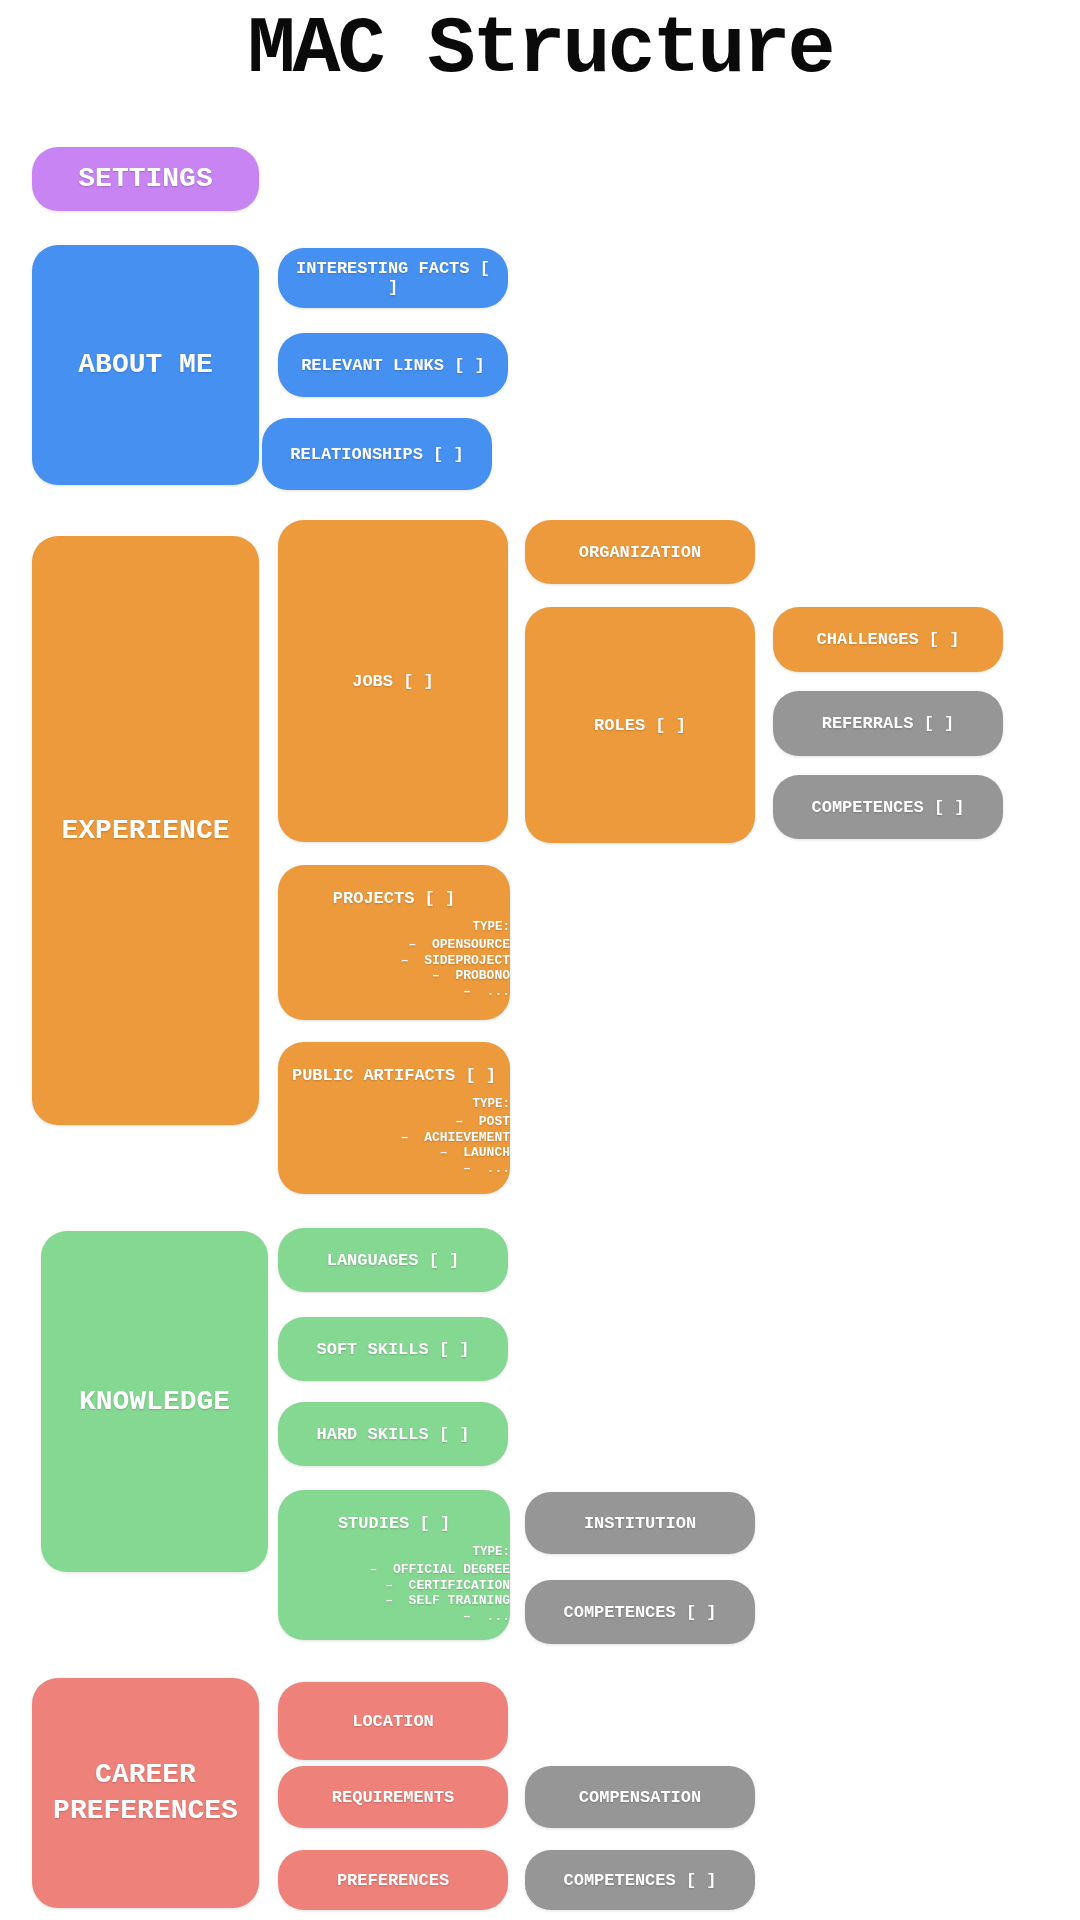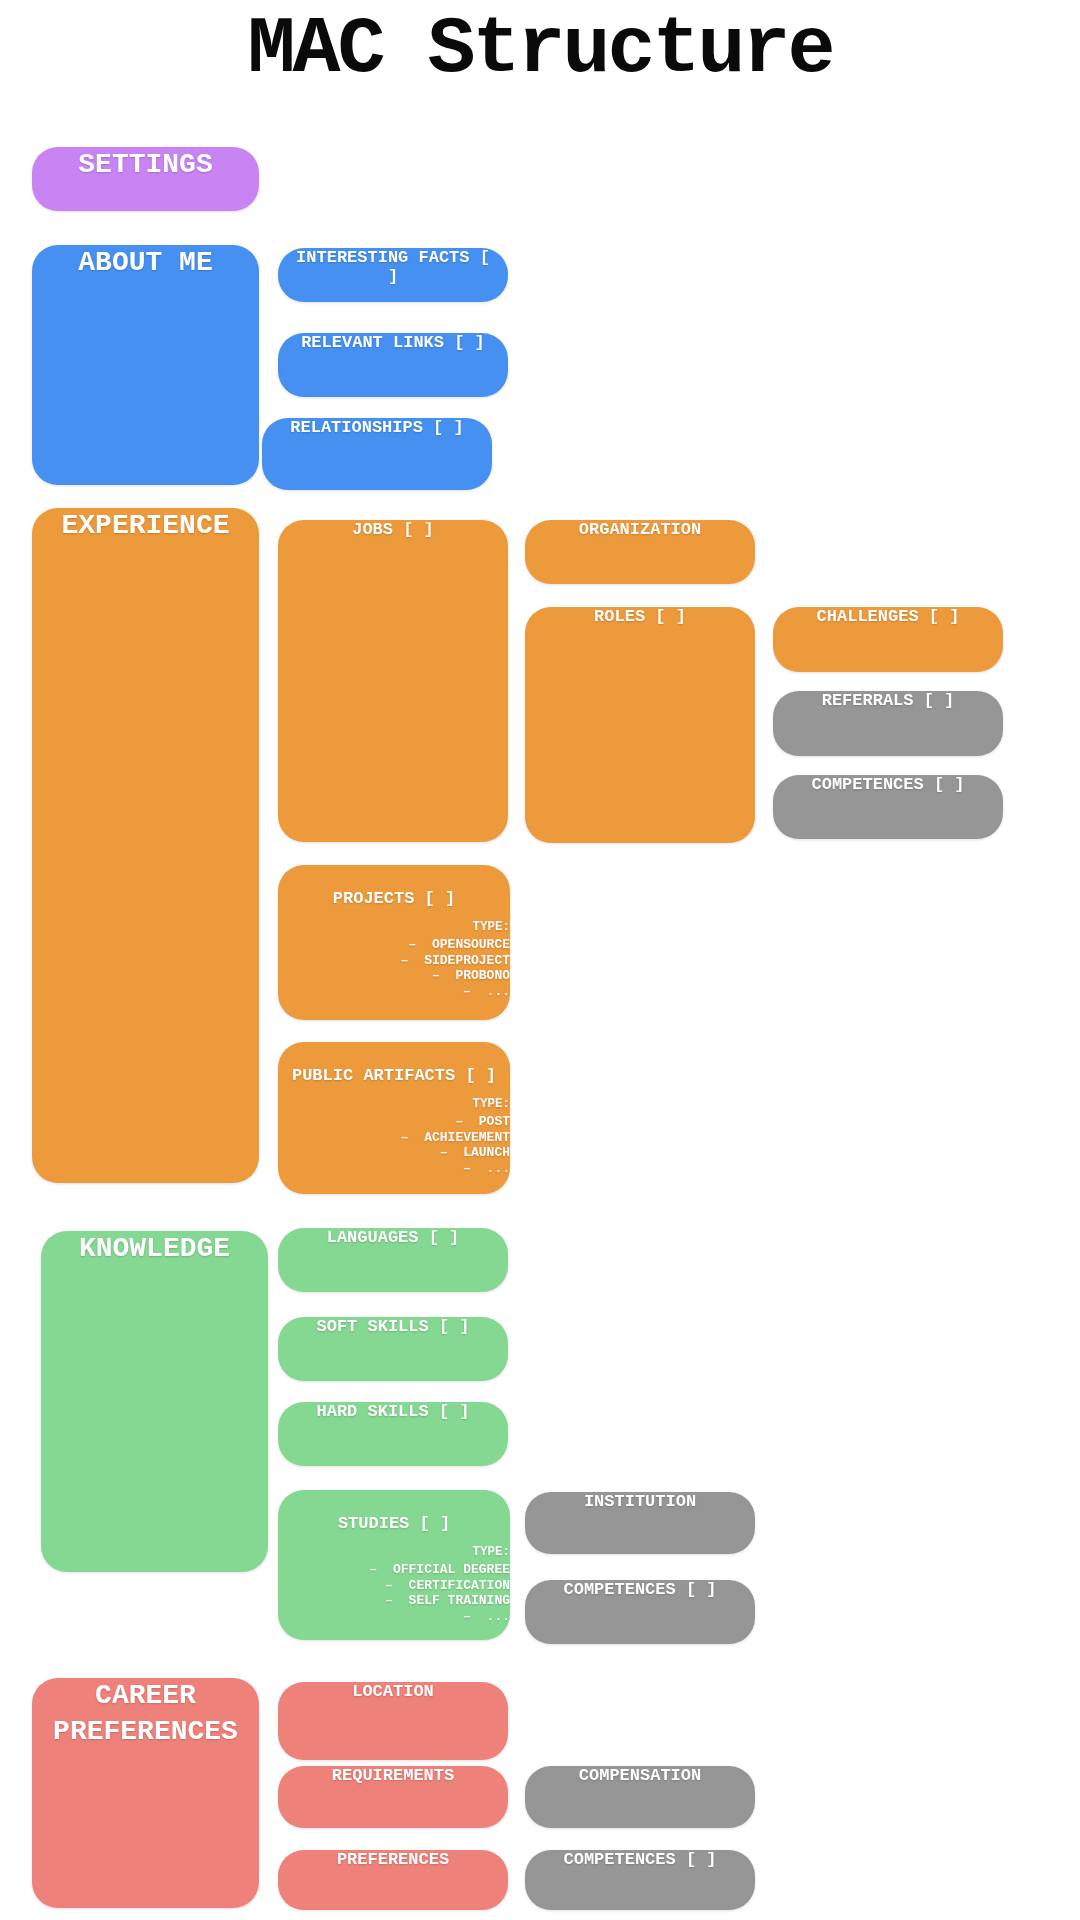--- a/index.html
+++ b/index.html
@@ -1,20 +1,20 @@
 <!DOCTYPE html>
 <html style="--purple: #c884f2; --blue: #4590f0; --orange: #ed9a3c; --green: #85d892; --gray: #969696; --salmon: #ee827a;"><head>
 <meta charset="utf-8">
 <style>
   html,body{margin:0;padding:0;background:#ffffff;}
   #page{position:relative;width:1080px;height:1920px;background:#ffffff;overflow:hidden;
         font-family:Liberation Mono, monospace;}
   .title{position:absolute;left:0;top:0;width:1080px;height:100px;line-height:100px;
          text-align:center;font-size:80px;font-weight:bold;letter-spacing:-3px;color:#0a0a0a;}
-  .block{position:absolute;border-radius:26px;display:flex;justify-content:center;
+  .block{position:absolute;border-radius:26px;display:flex;align-items:center;justify-content:center;
          color:#ffffff;font-weight:bold;box-shadow:0 1px 3px rgba(0,0,0,0.12);
          text-shadow:0 1px 2px rgba(0,0,0,0.18);box-sizing:border-box;}
   .purple{background:var(--purple);}
   .blue{background:var(--blue);}
   .orange{background:var(--orange);}
   .green{background:var(--green);}
   .gray{background:var(--gray);}
   .salmon{background:var(--salmon);}
   .big-label{font-size:28px;line-height:36px;text-align:center;padding:0 18px;}
   .sub-label{font-size:17px;text-align:center;padding:0 10px;}
@@ -31,31 +31,31 @@
 
   <div class="title">MAC Structure</div>
 
   <div class="block purple" style="left:32px;top:147px;width:227px;height:64px">
     <span class="big-label">SETTINGS</span>
   </div>
 
   <div class="block blue" style="left:32px;top:245px;width:227px;height:240px">
     <span class="big-label">ABOUT ME</span>
   </div>
-  <div class="block blue" style="left:278px;top:248px;width:230px;height:54px">
+  <div class="block blue" style="left:278px;top:248px;width:230px;height:60px">
     <span class="sub-label">INTERESTING FACTS [ ]</span>
   </div>
   <div class="block blue" style="left:278px;top:333px;width:230px;height:64px">
     <span class="sub-label">RELEVANT LINKS [ ]</span>
   </div>
   <div class="block blue" style="left:262px;top:418px;width:230px;height:72px">
     <span class="sub-label">RELATIONSHIPS [ ]</span>
   </div>
 
-  <div class="block orange" style="left:32px;top:508px;width:227px;height:675px">
+  <div class="block orange" style="left:32px;top:536px;width:227px;height:589px">
     <span class="big-label">EXPERIENCE</span>
   </div>
   <div class="block orange" style="left:278px;top:520px;width:230px;height:322px">
     <span class="sub-label">JOBS [ ]</span>
   </div>
   <div class="block orange" style="left:525px;top:520px;width:230px;height:64px">
     <span class="sub-label">ORGANIZATION</span>
   </div>
   <div class="block orange" style="left:525px;top:607px;width:230px;height:236px">
     <span class="sub-label">ROLES [ ]</span>

